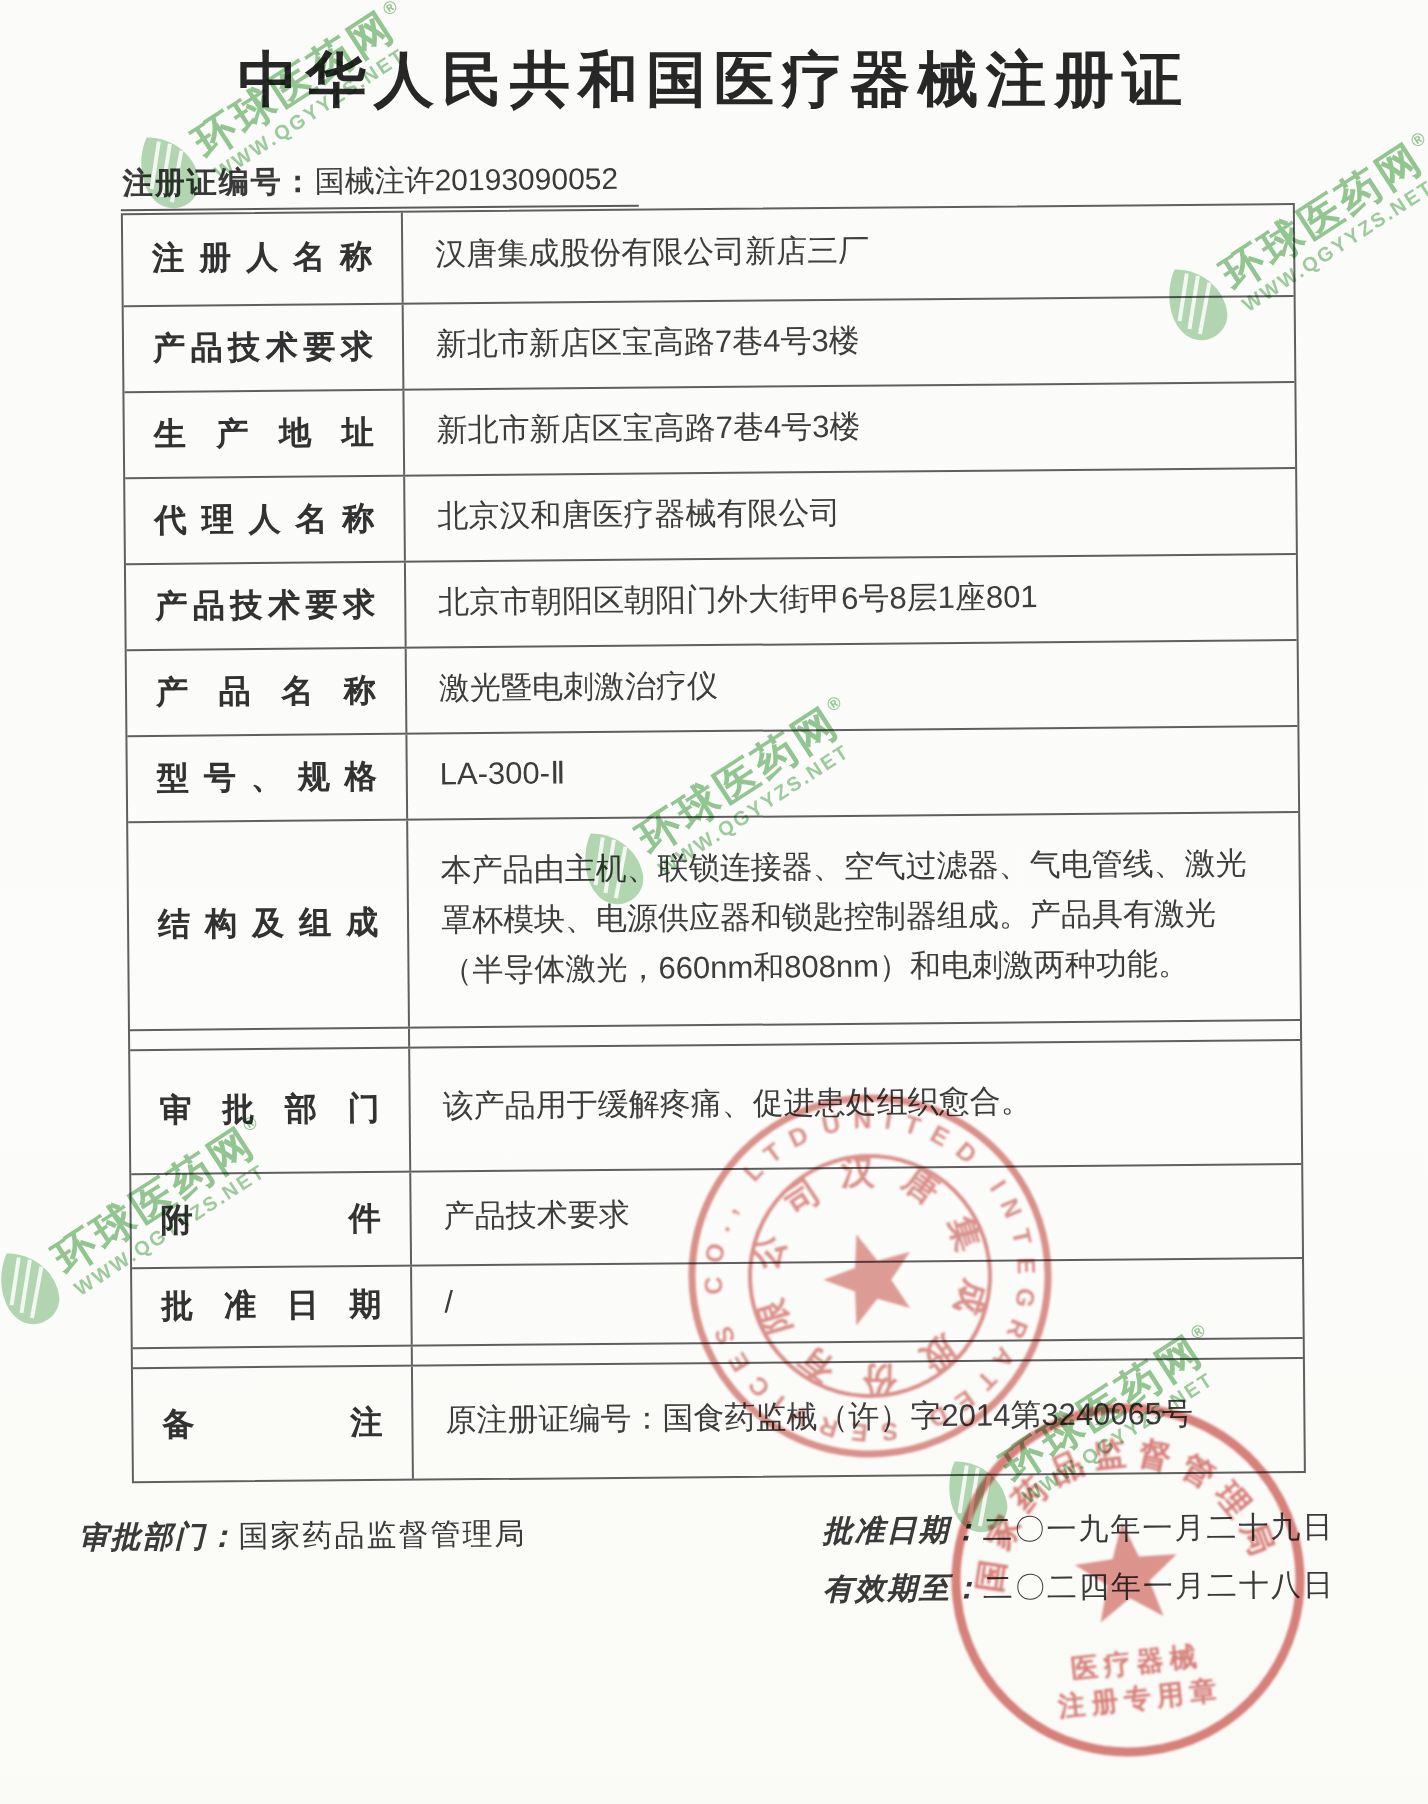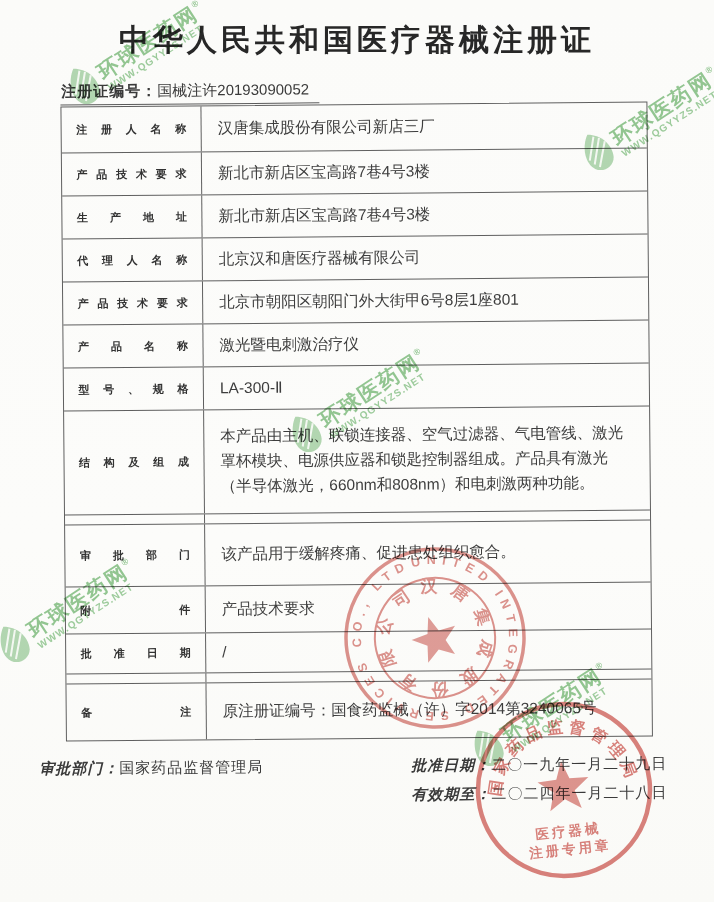--- a/index.html
+++ b/index.html
@@ -28,21 +28,21 @@
   }
   .row{display:flex;border-bottom:1px solid #5f5f5f;box-sizing:border-box;}
   .row:last-child{border-bottom:none;}
   .cell{box-sizing:border-box;}
   .cell.label{
     width:140px;border-right:1px solid #5f5f5f;display:flex;
     align-items:center;justify-content:center;flex:none;
   }
   .label-in{
     display:inline-block;width:110px;text-align:justify;text-align-last:justify;
-    font-size:11px;font-weight:700;color:#323232;letter-spacing:0;
+    font-size:16px;font-weight:700;color:#323232;letter-spacing:0;
   }
   .cell.value{
     flex:1;display:flex;align-items:center;
     padding:4px 14px 4px 16px;font-size:15.5px;color:#3d3d3d;line-height:1.6;
   }
   .row.spacer{height:10px;}
   .footer-item{position:absolute;font-size:15px;color:#3a3a3a;letter-spacing:1px;}
   .footer-item .lab{font-weight:600;font-style:italic;}
   #dept{left:36px;top:757px;}
   #apprdate{left:408px;top:757px;}

